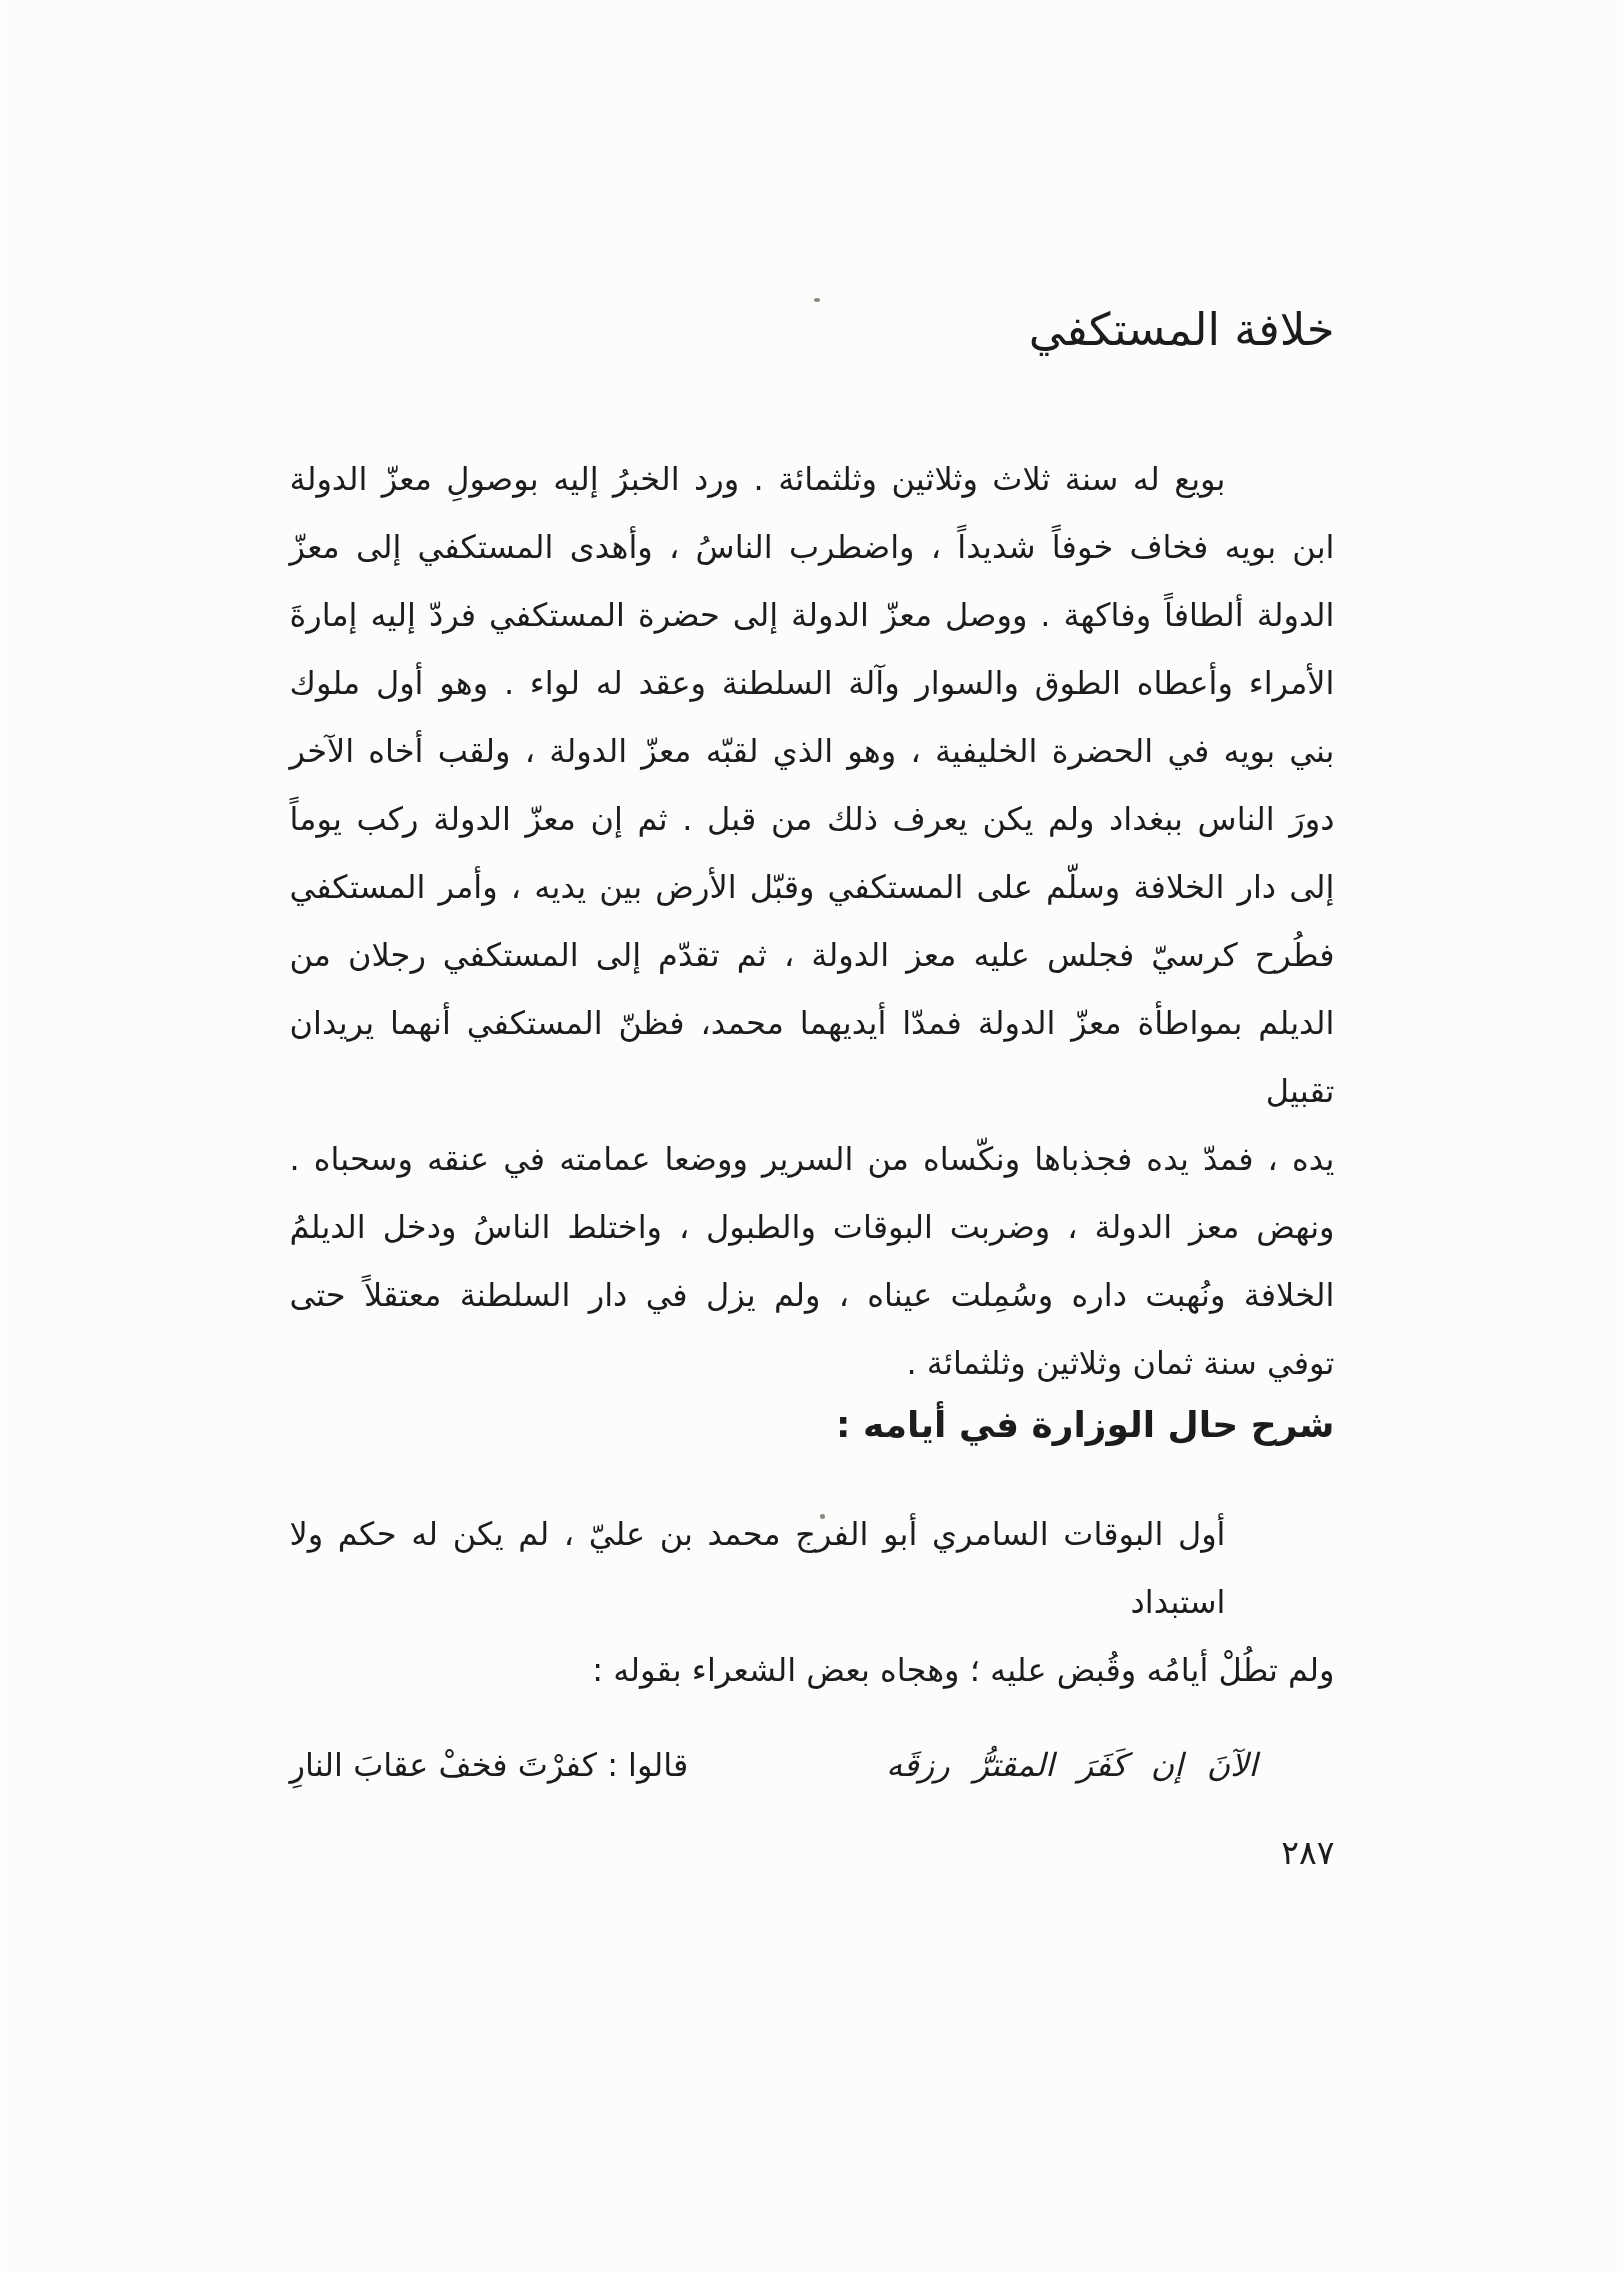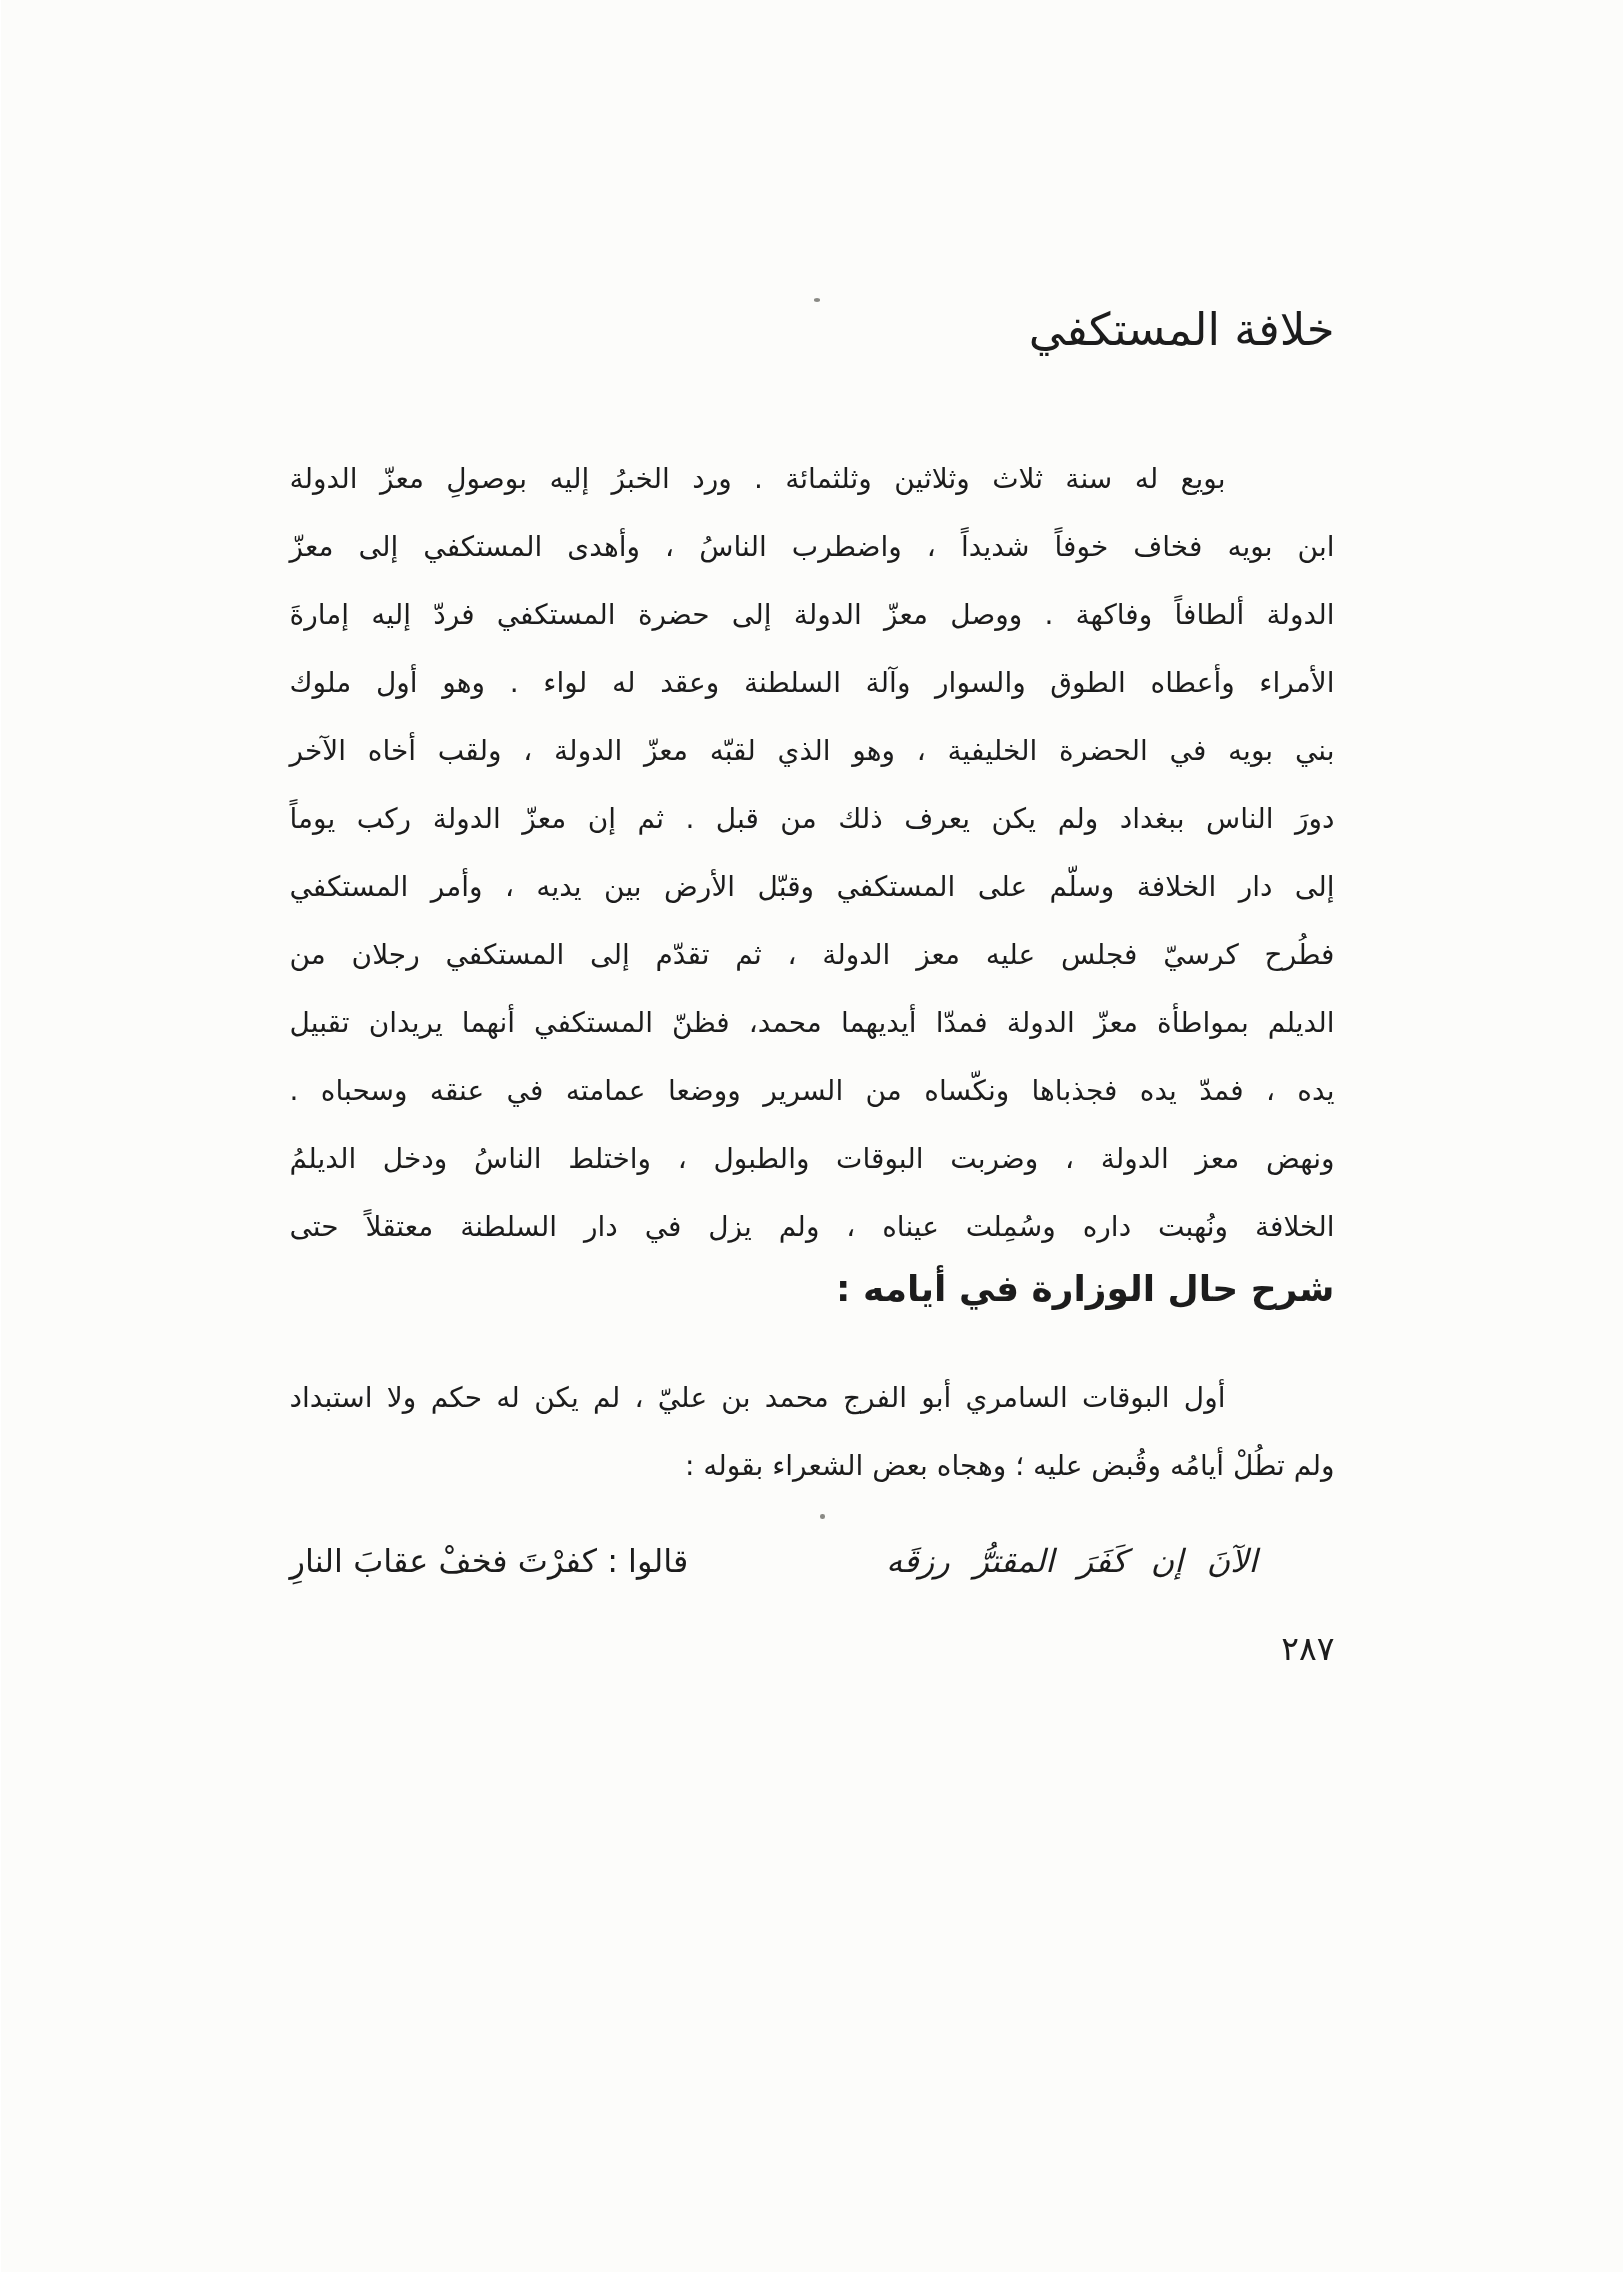--- a/index.html
+++ b/index.html
@@ -23,21 +23,21 @@
   .title {
     padding-top:300px;
     text-align:right;
     font-size:45px;
     font-weight:normal;
     letter-spacing:0.9px;
     line-height:59px;
   }
   .para1 { margin-top:86px; }
   .line {
-    font-size:28px;
+    font-size:32px;
     line-height:68px;
     text-align:justify;
     text-align-last:justify;
     white-space:normal;
   }
   .line.indent { padding-right:109px; }
   .line.lastline { text-align-last:right; }
   .heading {
     font-size:36px;
     font-weight:bold;
@@ -87,20 +87,21 @@
       <div class="line">الدولة ألطافاً وفاكهة . ووصل معزّ الدولة إلى حضرة المستكفي فردّ إليه إمارةَ</div>
       <div class="line">الأمراء وأعطاه الطوق والسوار وآلة السلطنة وعقد له لواء . وهو أول ملوك</div>
       <div class="line">بني بويه في الحضرة الخليفية ، وهو الذي لقبّه معزّ الدولة ، ولقب أخاه الآخر</div>
       <div class="line">دورَ الناس ببغداد ولم يكن يعرف ذلك من قبل . ثم إن معزّ الدولة ركب يوماً</div>
       <div class="line">إلى دار الخلافة وسلّم على المستكفي وقبّل الأرض بين يديه ، وأمر المستكفي</div>
       <div class="line">فطُرح كرسيّ فجلس عليه معز الدولة ، ثم تقدّم إلى المستكفي رجلان من</div>
       <div class="line">الديلم بمواطأة معزّ الدولة فمدّا أيديهما محمد، فظنّ المستكفي أنهما يريدان تقبيل</div>
       <div class="line">يده ، فمدّ يده فجذباها ونكّساه من السرير ووضعا عمامته في عنقه وسحباه .</div>
       <div class="line">ونهض معز الدولة ، وضربت البوقات والطبول ، واختلط الناسُ ودخل الديلمُ</div>
       <div class="line">الخلافة ونُهبت داره وسُمِلت عيناه ، ولم يزل في دار السلطنة معتقلاً حتى</div>
+      <div class="line lastline">توفي سنة ثمان وثلاثين وثلثمائة .</div>
     </div>
 
     <h2 class="heading">شرح حال الوزارة في أيامه :</h2>
 
     <div class="para2">
       <div class="line indent">أول البوقات السامري أبو الفرج محمد بن عليّ ، لم يكن له حكم ولا استبداد</div>
       <div class="line lastline">ولم تطُلْ أيامُه وقُبض عليه ؛ وهجاه بعض الشعراء بقوله :</div>
     </div>
 
     <div class="verse">

